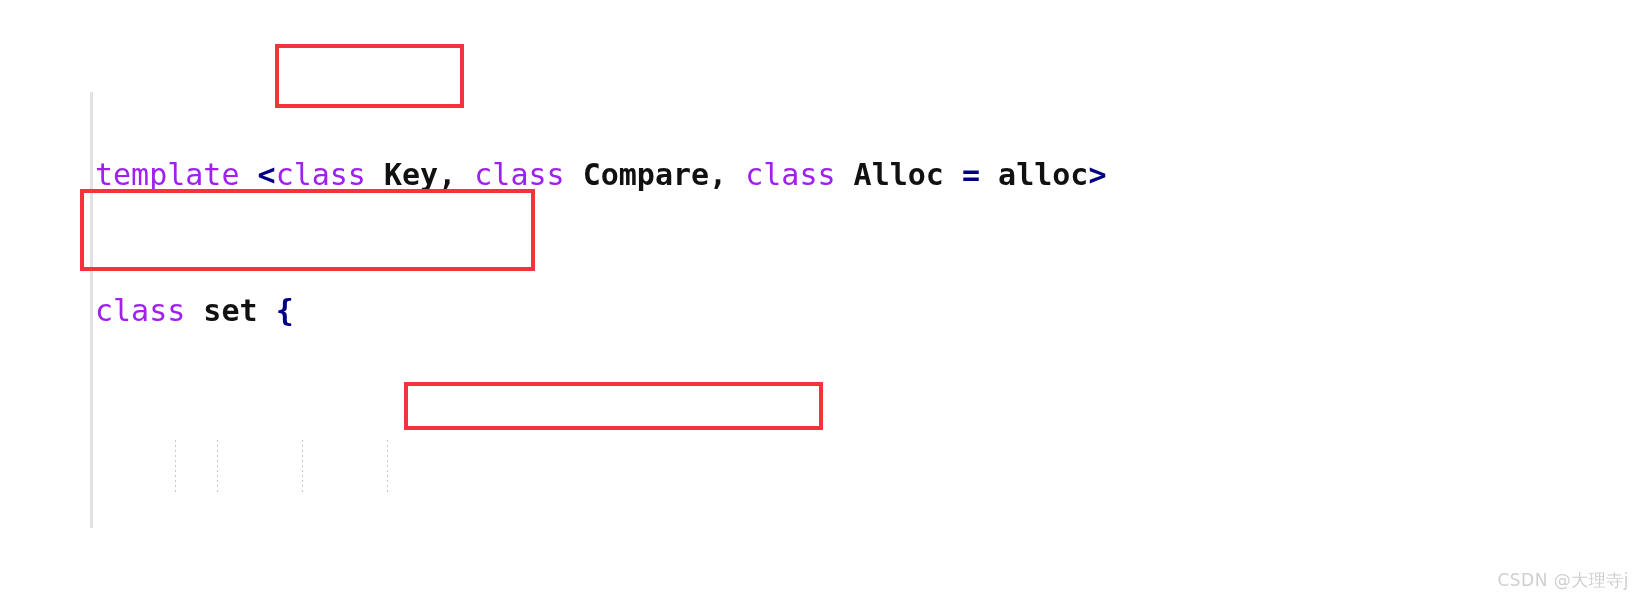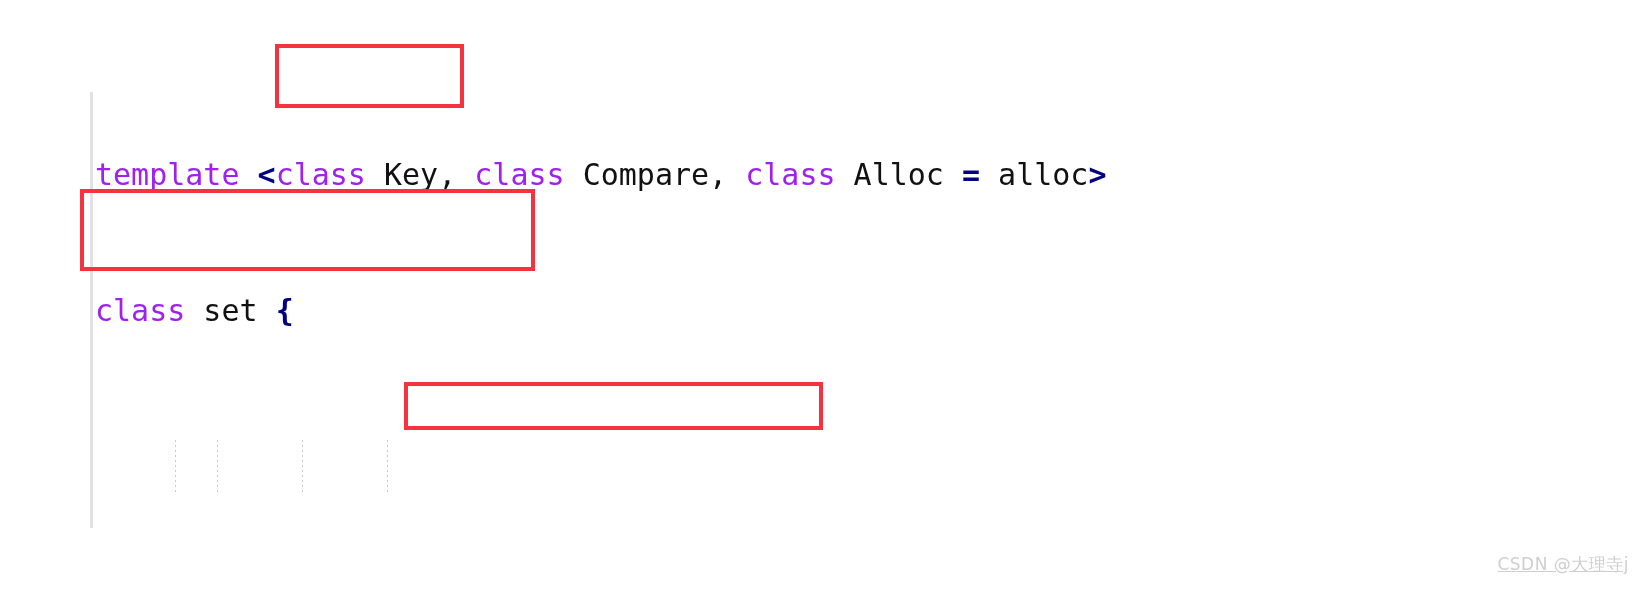--- a/index.html
+++ b/index.html
@@ -28,21 +28,21 @@
     letter-spacing: 0px;
   }
   .line {
     height: 34px;
     white-space: pre;
   }
 
   
   .kw       { color: #a020f0; }
   .op       { color: #000080; font-weight: bold; }
-  .id       { color: #111111; }
+  .id       { color: #111111; font-weight: bold; }
 
   
   .clip-top {
     position: absolute;
     left: 95px;
     top: 170px;
     width: 700px;
     height: 20px;
     overflow: hidden;
     font-size: 30px;
@@ -83,27 +83,26 @@
     border: 4px solid #f5333f;
     box-sizing: border-box;
     background: transparent;
     pointer-events: none;
   }
 
   
   #watermark {
     position: absolute;
     right: 8px;
-    bottom: 22px;
+    bottom: 6px;
     color: #cfcfcf;
     font-family: "DejaVu Sans", "Liberation Sans", sans-serif;
     font-size: 17px;
     letter-spacing: 0.5px;
     white-space: nowrap;
-    text-decoration: underline;
   }
 </style>
 </head>
 <body>
 
 <div id="screen">
 
   <div class="guide-solid" style="left:90px; top:92px; height:436px;"></div>
   <div class="guide" style="left:175px; top:440px; height:52px;"></div>
   <div class="guide" style="left:217px; top:440px; height:52px;"></div>

